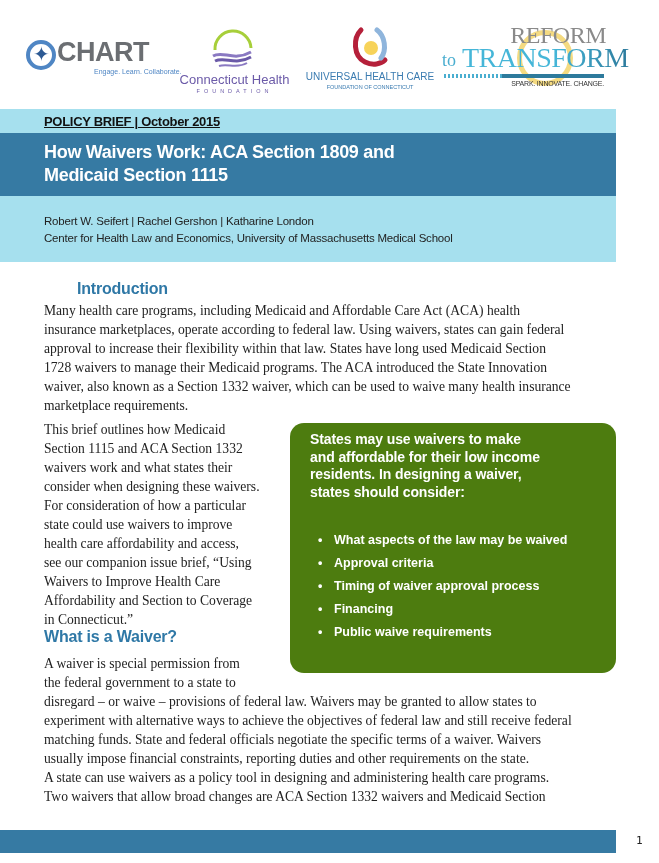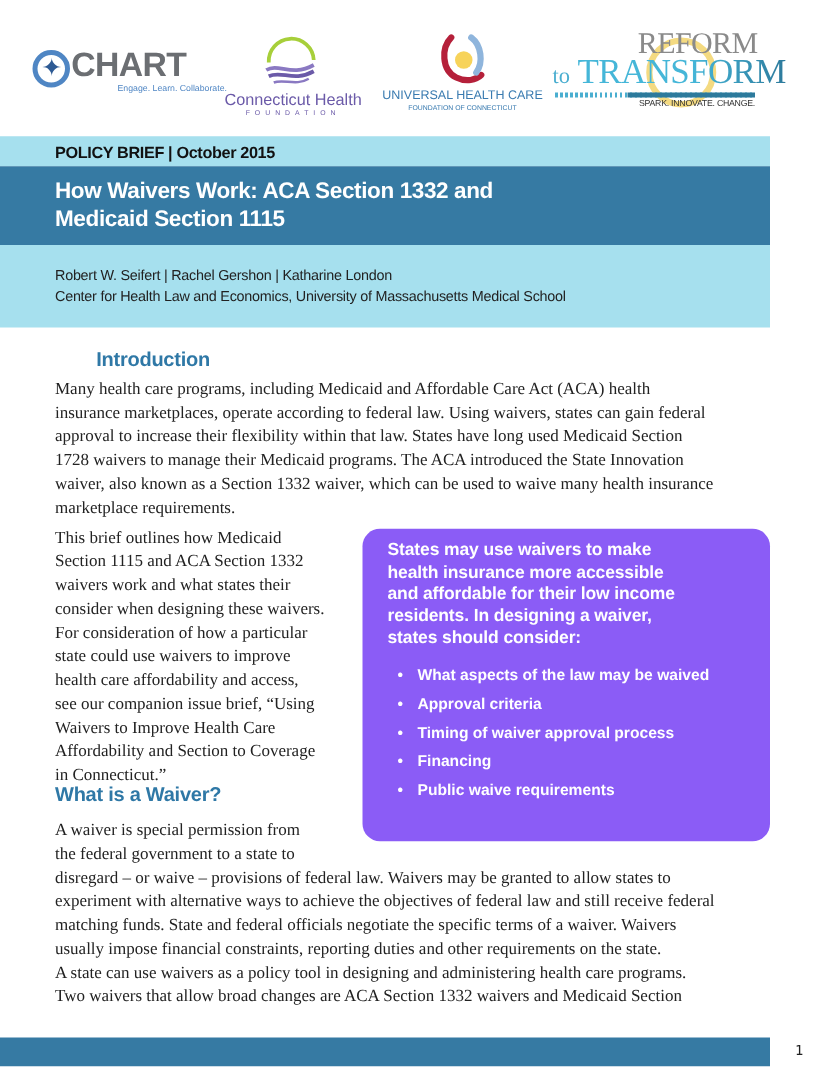--- a/index.html
+++ b/index.html
@@ -32,32 +32,32 @@
   .r2t-to { position:absolute; left:0; top:32px; font: 18px "Liberation Serif", serif; color:#4aaed0; }
   .r2t-transform { position:absolute; left:20px; top:24px; font: 28px "Liberation Serif", serif; letter-spacing:-0.5px;
     background: linear-gradient(90deg, #45b6d8 0%, #45b6d8 55%, #2d7a9c 100%); -webkit-background-clip:text; background-clip:text; color:transparent; }
   .r2t-bar { position:absolute; left:2px; top:56px; width:160px; height:4px;
     background: repeating-linear-gradient(90deg, #4aaed0 0 2px, transparent 2px 4px); }
   .r2t-bar2 { position:absolute; left:60px; top:56px; width:102px; height:4px; background:#2d7a9c; }
   .r2t-tag { position:absolute; right:6px; top:62px; font: 7px "Liberation Sans", sans-serif; color:#333; letter-spacing:-0.2px; }
 
   
   .band-light-top { position:absolute; left:0; top:109px; width:616px; height:24px; background:#a6e0ee; }
-  .brief-label { position:absolute; left:44px; top:114px; font: bold 13px "Liberation Sans", sans-serif; color:#111; letter-spacing:-0.3px; white-space:nowrap; }
+  .brief-label { position:absolute; left:44px; top:114px; font: bold 13px "Liberation Sans", sans-serif; color:#111; letter-spacing:-0.3px; white-space:nowrap;text-decoration:underline; }
   .band-dark { position:absolute; left:0; top:133px; width:616px; height:63px; background:#367aa3; }
   .title { position:absolute; left:44px; top:141px; font: bold 18px "Liberation Sans", sans-serif; color:#ffffff; line-height:23px; letter-spacing:-0.3px; }
   .band-light-bottom { position:absolute; left:0; top:196px; width:616px; height:66px; background:#a6e0ee; }
   .authors { position:absolute; left:44px; top:213px; font: 11.5px "Liberation Sans", sans-serif; color:#222; line-height:17px; letter-spacing:-0.2px; white-space:nowrap; }
 
   
   .h2 { position:absolute; left:44px; font: bold 16px "Liberation Sans", sans-serif; color:#2f78a6; letter-spacing:-0.2px; }
   .para { position:absolute; left:44px; font-size:13.6px; line-height:19px; }
   .line { white-space:nowrap; display:block; }
 
-  .callout { position:absolute; left:290px; top:423px; width:326px; height:250px; background:#8b5cf6; border-radius:14px; }
+  .callout { position:absolute; left:290px; top:423px; width:326px; height:250px; background:#4d7c0f; border-radius:14px; }
   .callout-lead { position:absolute; left:20px; top:8px; width:300px; font: bold 14px "Liberation Sans", sans-serif; color:#fff; line-height:17.5px; letter-spacing:-0.1px; }
   .callout-list { position:absolute; left:24px; top:102px; margin:4px; padding:0; list-style:none; }
   .callout-list li { font: bold 12.5px "Liberation Sans", sans-serif; color:#fff; height:23px; line-height:23px; white-space:nowrap; }
   .callout-list li .bullet { display:inline-block; width:16px; }
 
   .footer-band { position:absolute; left:0; top:830px; width:616px; height:23px; background:#367aa3; }
   .page-number { position:absolute; left:636px; top:834px; font: 11px "DejaVu Sans Mono", monospace; color:#222; }
 </style>
 </head>
 <body>
@@ -96,21 +96,21 @@
   <div class="r2t-transform">TRANSFORM</div>
   <div class="r2t-bar"></div>
   <div class="r2t-bar2"></div>
   <div class="r2t-tag">SPARK. INNOVATE. CHANGE.</div>
 </div>
 
 <div class="band-light-top"></div>
 <div class="brief-label">POLICY BRIEF | October 2015</div>
 <div class="band-dark"></div>
 <div class="title">
-  <span class="line">How Waivers Work:  ACA Section 1332 and</span>
+  <span class="line">How Waivers Work:  ACA Section 1809 and</span>
   <span class="line">Medicaid Section 1115</span>
 </div>
 <div class="band-light-bottom"></div>
 <div class="authors">
   <span class="line">Robert W. Seifert | Rachel Gershon | Katharine London</span>
   <span class="line">Center for Health Law and Economics, University of Massachusetts Medical School</span>
 </div>
 
 <div class="h2" style="top:280px;margin-left:33px;">Introduction</div>
 <div class="para serif" style="top:301px;">
@@ -132,21 +132,20 @@
   <span class="line">health care affordability and access,</span>
   <span class="line">see our companion issue brief, “Using</span>
   <span class="line">Waivers to Improve Health Care</span>
   <span class="line">Affordability and Section to Coverage</span>
   <span class="line">in Connecticut.”</span>
 </div>
 
 <div class="callout">
   <div class="callout-lead">
     <span class="line">States may use waivers to make</span>
-    <span class="line">health insurance more accessible</span>
     <span class="line">and affordable for their low income</span>
     <span class="line">residents.  In designing a waiver,</span>
     <span class="line">states should consider:</span>
   </div>
   <ul class="callout-list">
     <li><span class="bullet">•</span><span>What aspects of the law may be waived</span></li>
     <li><span class="bullet">•</span><span>Approval criteria</span></li>
     <li><span class="bullet">•</span><span>Timing of waiver approval process</span></li>
     <li><span class="bullet">•</span><span>Financing</span></li>
     <li><span class="bullet">•</span><span>Public waive requirements</span></li>

